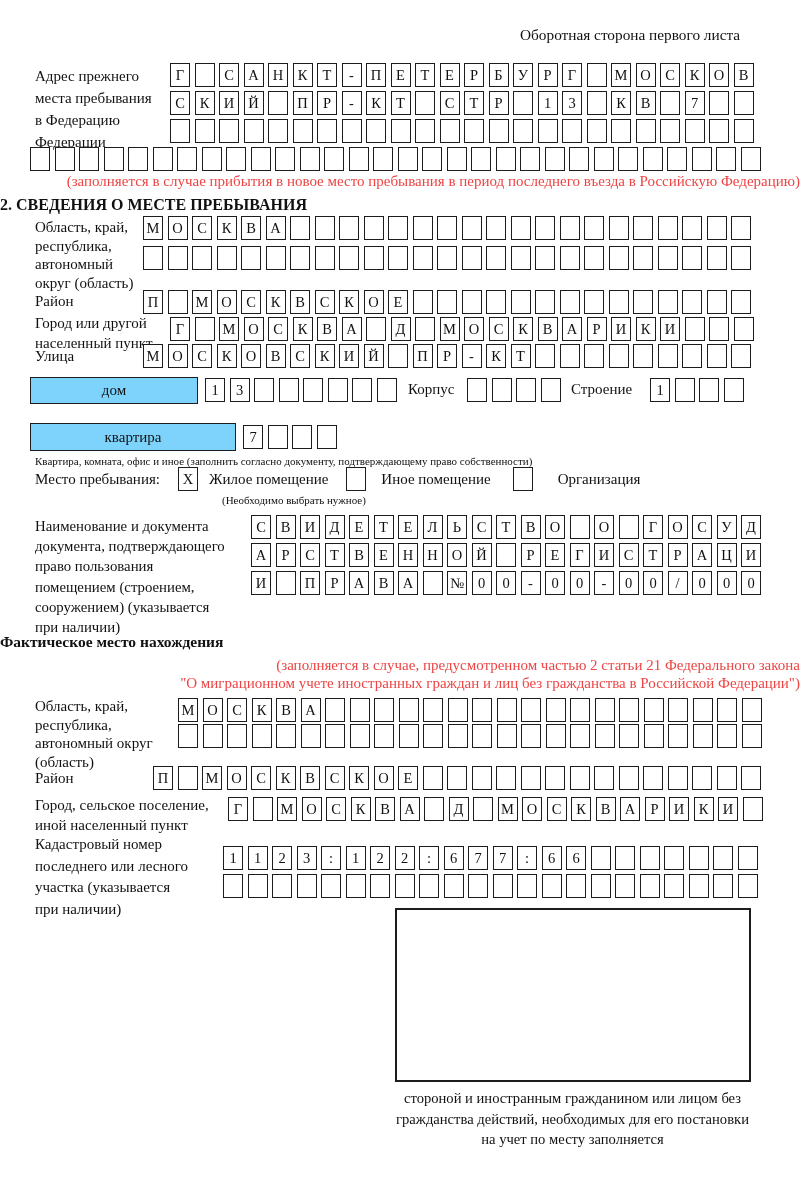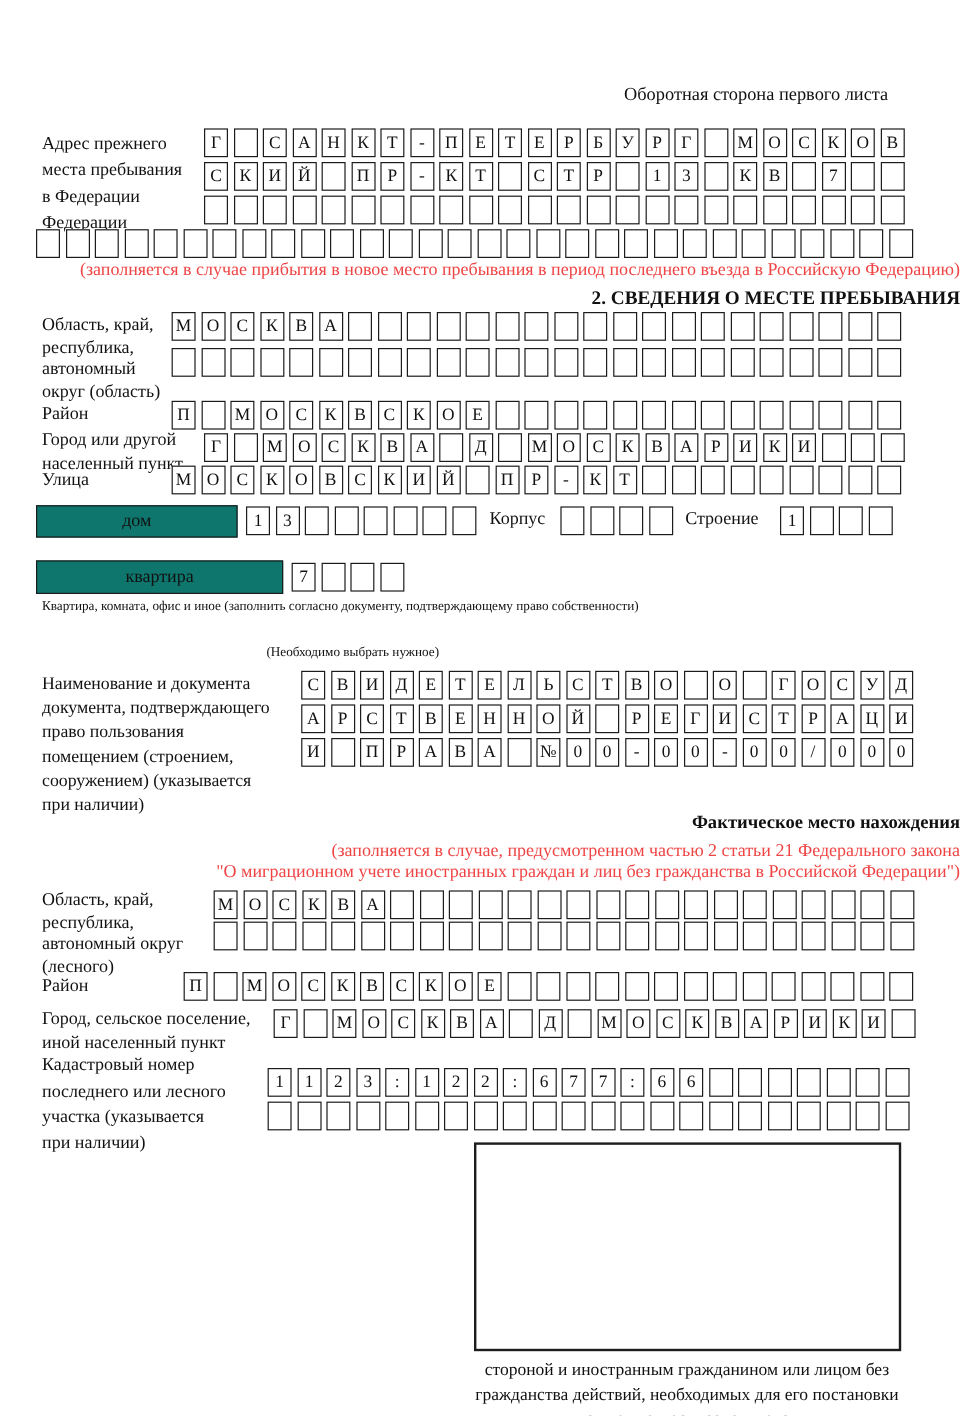--- a/index.html
+++ b/index.html
@@ -1,52 +1,52 @@
 <!DOCTYPE html>
 <html><head>
 <meta charset="utf-8">
 <style>
   html,body{margin:0;padding:0;background:#fff;}
   #page{
     position:relative;width:800px;height:1180px;background:#fff;
     font-family:"Liberation Serif","DejaVu Serif",serif;color:#111;
     overflow:hidden;
   }
-  .abs{position:absolute;margin-top:44px;}
+  .abs{position:absolute;}
   .lbl{font-size:15px;line-height:18.5px;color:#111;}
   .lbl span{display:block;}
   .note{font-size:15px;color:#ef4444;text-align:right;width:100%;}
-  .hdr{font-weight:bold;font-size:16px;text-align:right;width:100%;}
+  .hdr{font-weight:bold;font-size:16px;text-align:left;width:100%;}
   .cellrow{display:flex;gap:4.5px;}
   .cell{
     box-sizing:border-box;flex:none;width:20px;height:24px;
     border:1.6px solid #1c1c1c;background:#fff;
     display:flex;align-items:center;justify-content:center;
     font-size:14.5px;line-height:1;
   }
   .widebox{
-    box-sizing:border-box;border:1.6px solid #1c1c1c;background:#0f766e;
+    box-sizing:border-box;border:1.6px solid #1c1c1c;background:#7dd3fc;
     display:flex;align-items:center;justify-content:center;font-size:15px;
   }
   .stamp{box-sizing:border-box;border:2px solid #1c1c1c;background:#fff;}
   .cap{font-size:14.6px;line-height:20.5px;text-align:center;}
   .cap span{display:block;}
   .stayrow{display:flex;align-items:center;font-size:15px;}
 </style>
 </head>
 <body>
 
 <div id="page">
 
   <div class="abs" style="left:520px;top:26px;width:230px;font-size:15.3px;">Оборотная сторона первого листа</div>
 
   <div class="abs lbl" style="left:35px;top:65px;width:140px;line-height:22px;">
     <span>Адрес прежнего</span>
     <span>места пребывания</span>
-    <span>в Федерации</span>
+    <span>в Федерацию</span>
     <span>Федерации</span>
   </div>
   <div class="abs cellrow" style="left:170px;top:63px;">
       <span class="cell">Г</span>
       <span class="cell"></span>
       <span class="cell">С</span>
       <span class="cell">А</span>
       <span class="cell">Н</span>
       <span class="cell">К</span>
       <span class="cell">Т</span>
@@ -334,20 +334,29 @@
 
   <div class="abs widebox" style="left:30px;top:423px;width:206px;height:28px;">квартира</div>
   <div class="abs cellrow" style="left:243px;top:425px;">
       <span class="cell">7</span>
       <span class="cell"></span>
       <span class="cell"></span>
       <span class="cell"></span>
     </div>
   <div class="abs" style="left:35px;top:455px;font-size:11px;">Квартира, комната, офис и иное (заполнить согласно документу, подтверждающему право собственности)</div>
 
+  <div class="abs stayrow" style="left:35px;top:466px;height:26px;">
+    <span>Место пребывания:</span>
+    <span class="cell" style="margin-left:18px;">X</span>
+    <span style="margin-left:11px;">Жилое помещение</span>
+    <span class="cell" style="margin-left:18px;"></span>
+    <span style="margin-left:15px;">Иное помещение</span>
+    <span class="cell" style="margin-left:22px;"></span>
+    <span style="margin-left:25px;">Организация</span>
+  </div>
   <div class="abs" style="left:222px;top:494px;font-size:11px;">(Необходимо выбрать нужное)</div>
 
   <div class="abs lbl" style="left:35px;top:516px;width:225px;line-height:20.2px;font-size:14.8px;">
     <span>Наименование и документа</span>
     <span>документа, подтверждающего</span>
     <span>право пользования</span>
     <span>помещением (строением,</span>
     <span>сооружением) (указывается</span>
     <span>при наличии)</span>
   </div>
@@ -422,21 +431,21 @@
     </div>
 
   <div class="abs hdr" style="left:0;top:633px;font-size:15.5px;">Фактическое место нахождения</div>
   <div class="abs note" style="left:0;top:657px;">(заполняется в случае, предусмотренном частью 2 статьи 21 Федерального закона</div>
   <div class="abs note" style="left:0;top:675px;">"О миграционном учете иностранных граждан и лиц без гражданства в Российской Федерации")</div>
 
   <div class="abs lbl" style="left:35px;top:697px;width:140px;">
     <span>Область, край,</span>
     <span>республика,</span>
     <span>автономный округ</span>
-    <span>(лесного)</span>
+    <span>(область)</span>
   </div>
   <div class="abs cellrow" style="left:178px;top:698px;">
       <span class="cell">М</span>
       <span class="cell">О</span>
       <span class="cell">С</span>
       <span class="cell">К</span>
       <span class="cell">В</span>
       <span class="cell">А</span>
       <span class="cell"></span>
       <span class="cell"></span>

